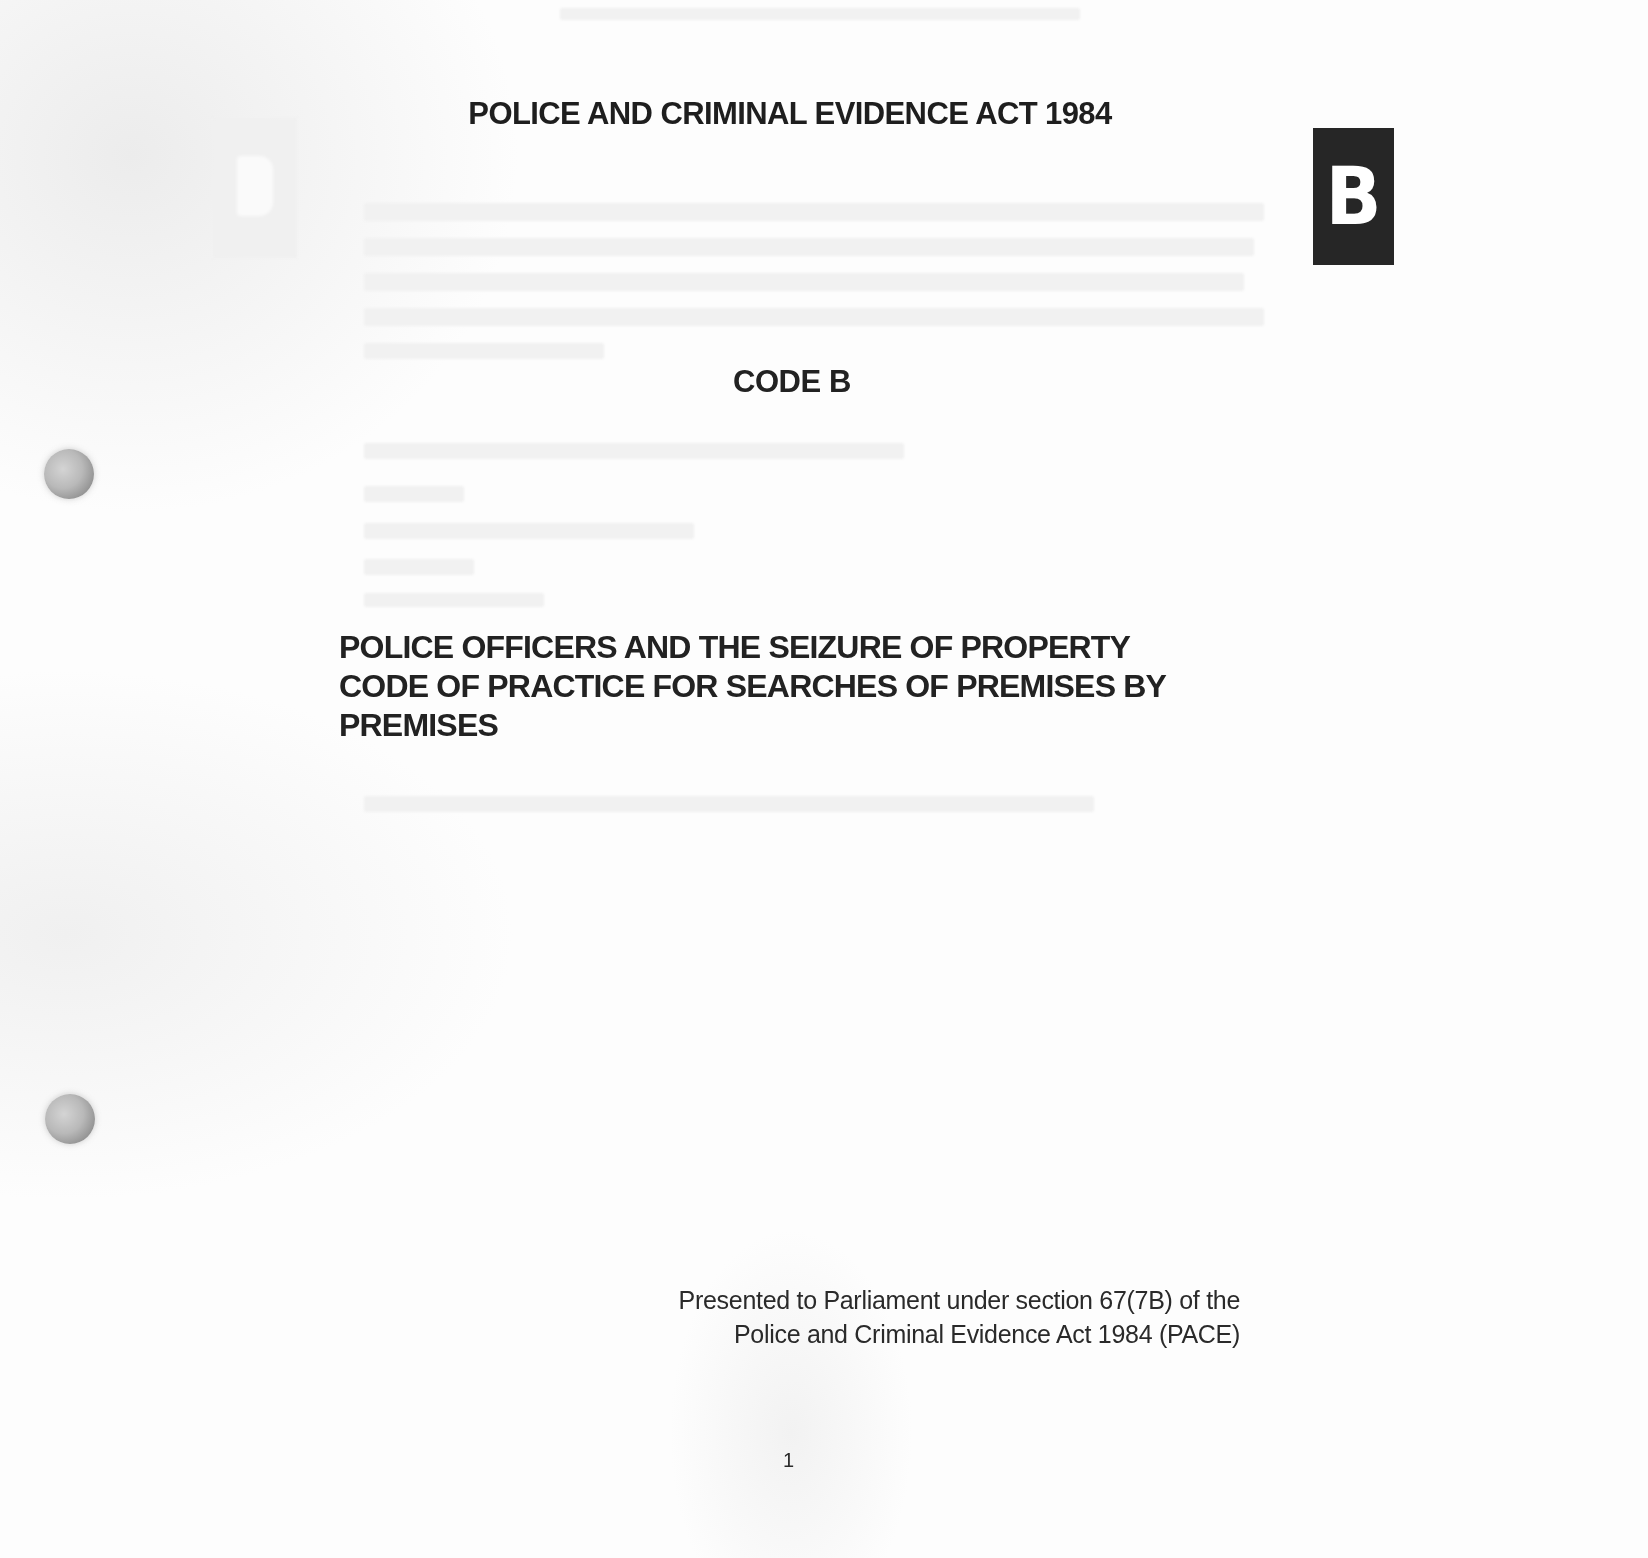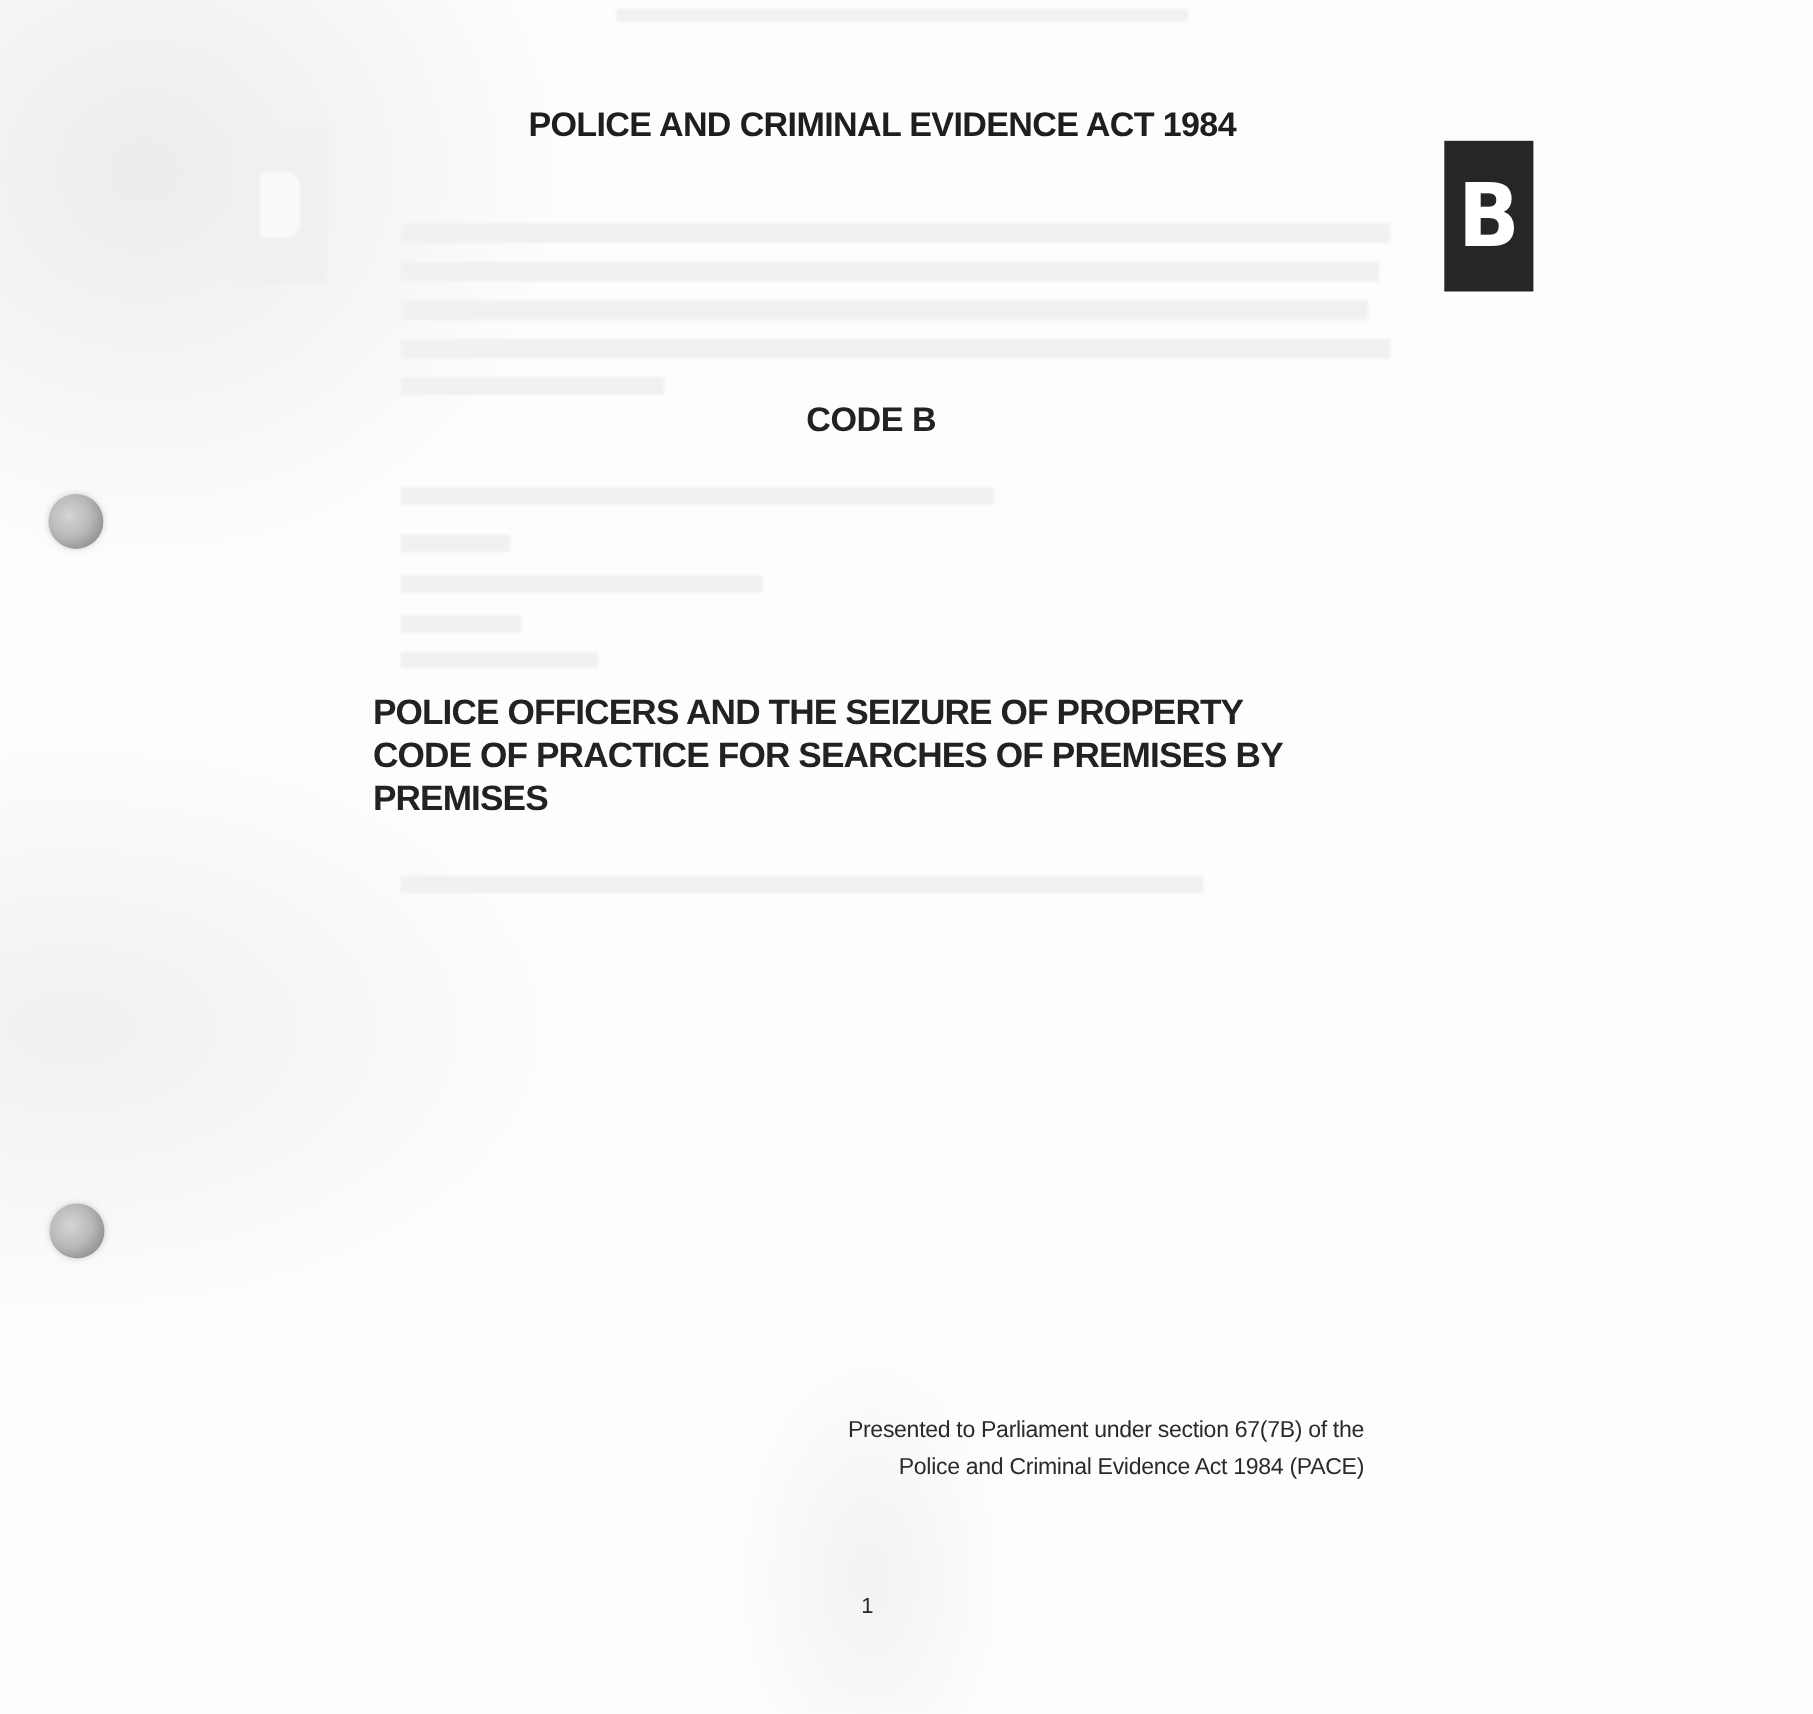--- a/index.html
+++ b/index.html
@@ -51,21 +51,20 @@
     .doc-header {
       position: absolute;
       left: 0;
       width: 1580px;
       top: 96px;
       text-align: center;
       font-size: 31px;
       font-weight: bold;
       letter-spacing: -0.6px;
       color: #1e1e1e;
-      padding-left: 12px;
     }
     .section-tab {
       position: absolute;
       left: 1313px;
       top: 128px;
       width: 81px;
       height: 137px;
       background: #262626;
       display: flex;
       align-items: center;
@@ -104,21 +103,21 @@
     }
     .doc-title span {
       display: block;
       white-space: nowrap;
     }
     .presented {
       position: absolute;
       right: 408px;
       top: 1283px;
       text-align: right;
-      font-size: 21px;
+      font-size: 25px;
       line-height: 34px;
       color: #2a2a2a;
       letter-spacing: -0.3px;
     }
     .presented span { display: block; }
     .page-number {
       position: absolute;
       left: 783px;
       top: 1449px;
       font-size: 20px;

